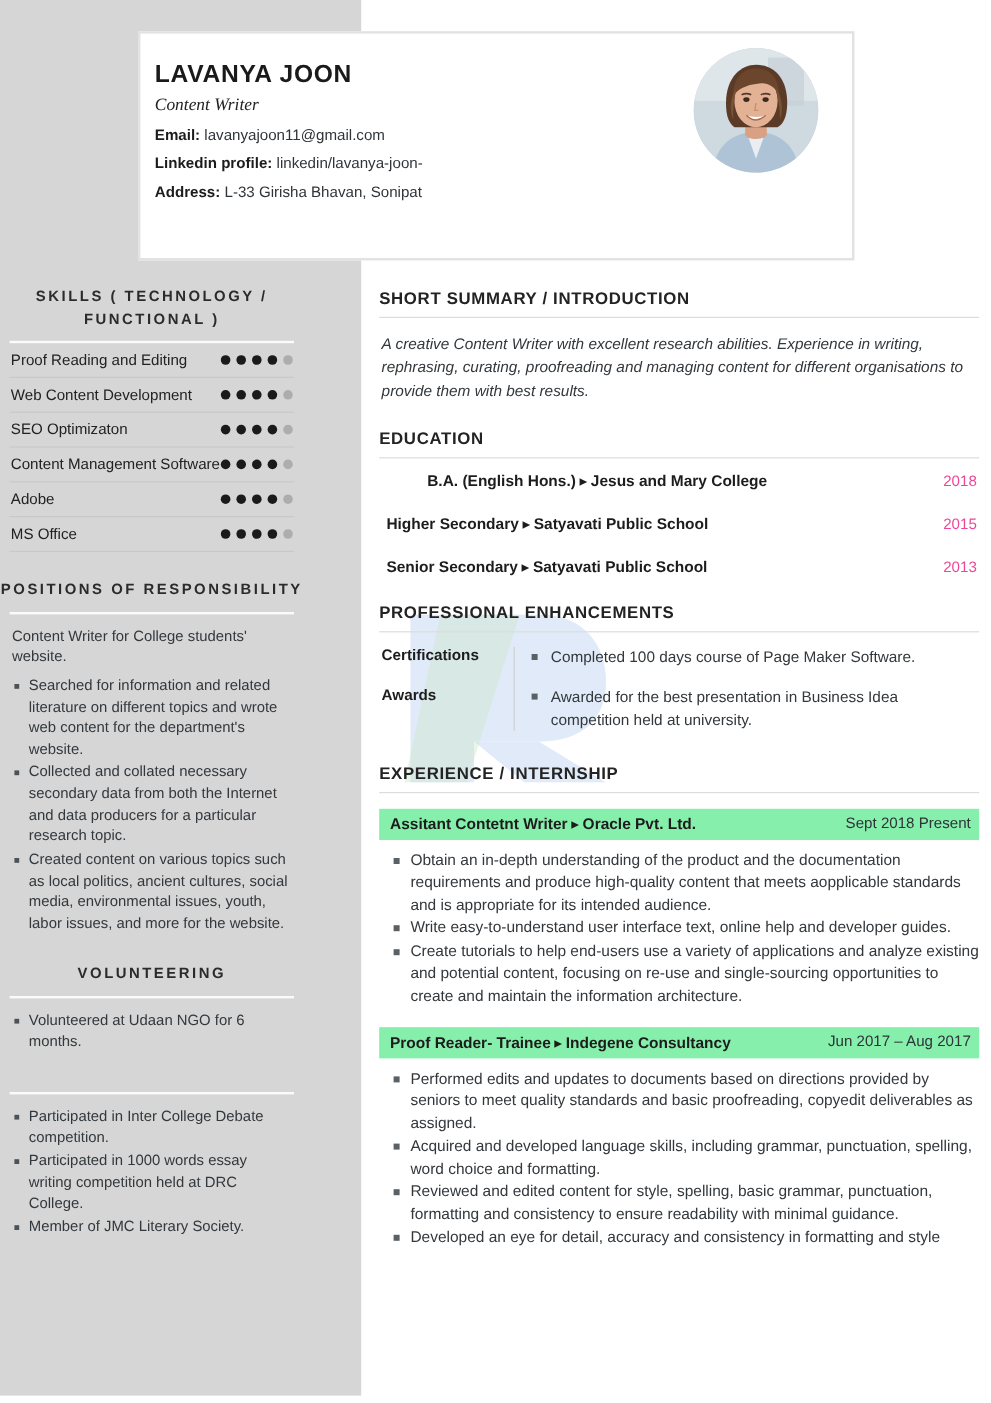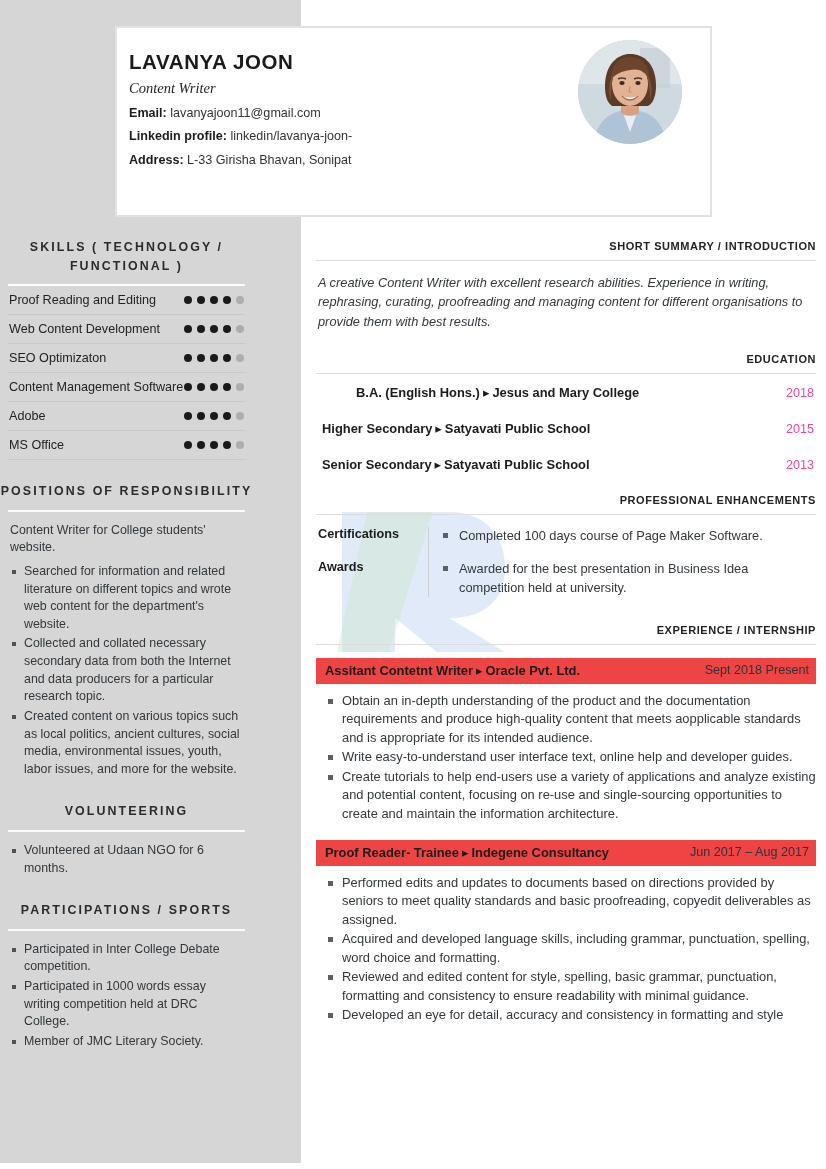--- a/index.html
+++ b/index.html
@@ -129,22 +129,22 @@
     text-align: center;
     font-size: 12.4px;
     font-weight: bold;
     letter-spacing: 2.1px;
     color: #2b2b2b;
     text-transform: uppercase;
     line-height: 1.5;
     margin: 0;
   }
   .sec-head-r {
-    text-align: right;
-    font-size: 11px;
+    text-align: left;
+    font-size: 14px;
     font-weight: bold;
     letter-spacing: 0.55px;
     color: #232323;
     text-transform: uppercase;
     margin: 0;
   }
   .rule-white {
     height: 2px;
     background: #fbfbfb;
     margin: 9px 8px 0 8px;
@@ -266,21 +266,21 @@
     position: absolute;
     left: 0;
     top: 6px;
     width: 5px;
     height: 5px;
     background: #5b6065;
   }
 
   
   .exp-bar {
-    background: #ef4444;
+    background: #86efac;
     display: flex;
     justify-content: space-between;
     align-items: center;
     padding: 5px 7px 6px 9px;
     margin-top: 13px;
     box-sizing: border-box;
   }
   .exp-title {
     font-size: 12.9px;
     font-weight: bold;
@@ -483,21 +483,20 @@
       <div class="side-body" style="margin-top:10px;">
         <ul class="side-list">
           <li>Volunteered at Udaan NGO for 6 months.</li>
         </ul>
       </div>
     </div>
 
     <div class="gap-m"></div>
 
     <div>
-      <div class="sec-head">PARTICIPATIONS / SPORTS</div>
       <div class="rule-white"></div>
       <div class="side-body" style="margin-top:10px;">
         <ul class="side-list">
           <li>Participated in Inter College Debate competition.</li>
           <li>Participated in 1000 words essay writing competition held at DRC College.</li>
           <li>Member of JMC Literary Society.</li>
         </ul>
       </div>
     </div>
 

